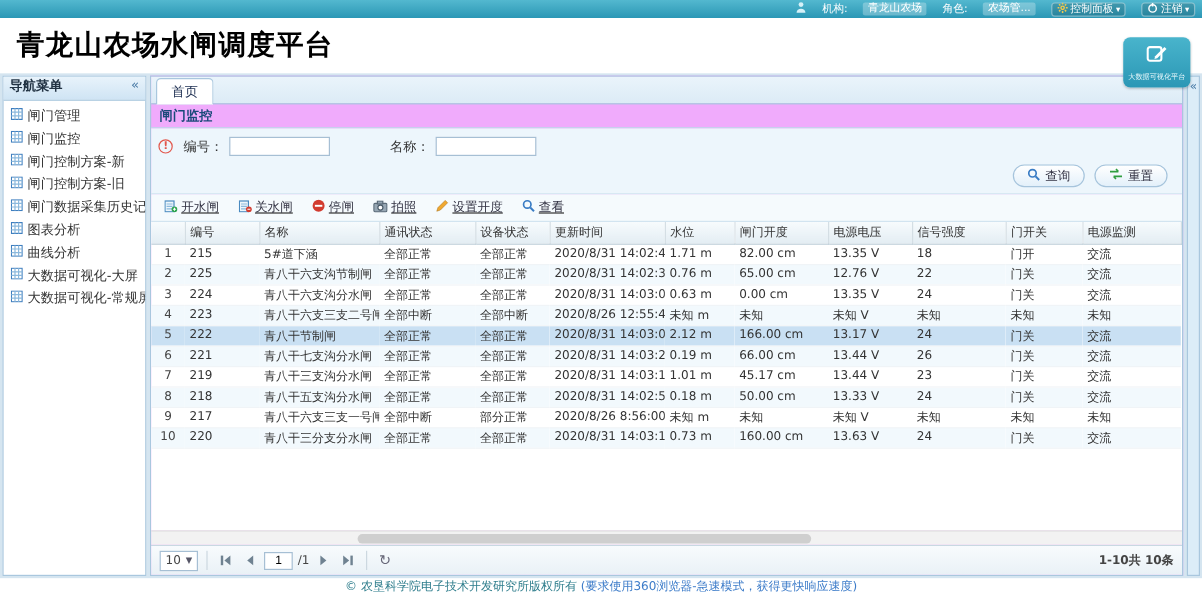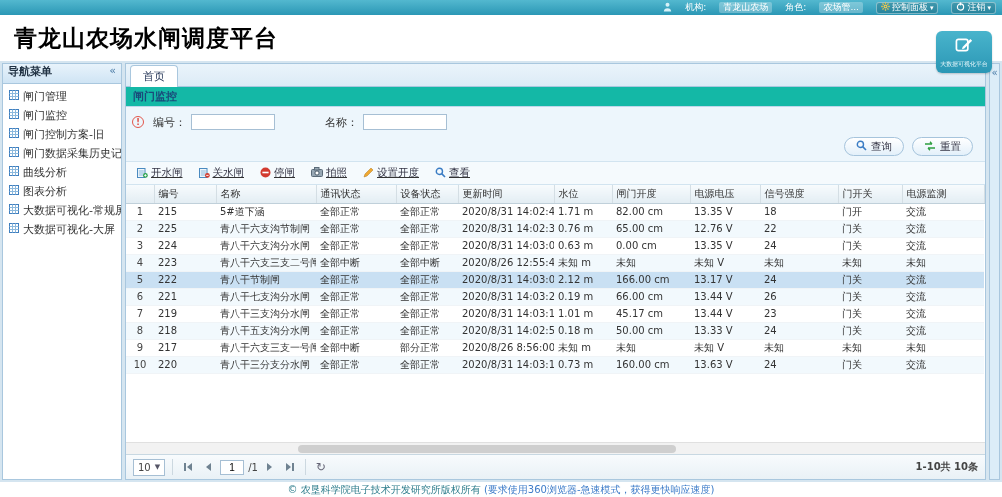--- a/index.html
+++ b/index.html
@@ -40,21 +40,21 @@
     padding:0 5px; font-size:11px; font-weight:bold; color:#234;
   }
   .sidebar-hd .collapse { margin-left:auto; color:#4a7ba6; cursor:pointer; font-weight:normal; }
   .sidebar-menu { list-style:none; padding-top:3px; }
   .sidebar-menu li {
     height:19px; display:flex; align-items:center; gap:4px;
     padding-left:6px; font-size:11px; color:#333; cursor:pointer; white-space:nowrap; overflow:hidden;
   }
   .eastbar { width:11px; flex:none; background:#dcedf8; border:1px solid #a9c7de; text-align:center; font-size:10px; color:#4a7ba6; padding-top:3px; cursor:pointer; }
   
-  .main { flex:1; min-width:0; background:#14b8a6; border:1px solid #a9c7de; display:flex; flex-direction:column; }
+  .main { flex:1; min-width:0; background:#f0abfc; border:1px solid #a9c7de; display:flex; flex-direction:column; }
   .tabbar { height:23px; flex:none; background:linear-gradient(#eaf4fb,#dcebf6); border-bottom:1px solid #a9c7de; display:flex; align-items:flex-end; padding-left:4px; }
   .tab {
     background:#fff; border:1px solid #a9c7de; border-bottom:none;
     border-radius:4px 4px 0 0; padding:3px 12px 3px; font-size:11px; color:#235;
     margin-bottom:-1px; cursor:pointer;
   }
   .panel-title { height:20px; flex:none; display:flex; align-items:center; padding-left:7px; font-size:11px; font-weight:bold; color:#1a4a7a; border-bottom:1px solid #bfd8ea; }
   
   .search { flex:none; background:#edf6fc; border-bottom:1px solid #d2e4f0; padding:5px 6px 4px; }
   .search-row1 { display:flex; align-items:center; gap:5px; height:20px; font-size:11px; }
@@ -171,56 +171,63 @@
               <rect x="0.5" y="0.5" width="9" height="9" fill="#fff" stroke="#3f7fbf"></rect>
               <path d="M0.5 3.5h9M0.5 6.5h9M3.5 0.5v9M6.5 0.5v9" stroke="#8cb9dd" stroke-width="1" fill="none"></path>
             </svg></span>
           <span>闸门监控</span>
         </li>
         <li>
           <span><svg width="10" height="10" viewBox="0 0 10 10">
               <rect x="0.5" y="0.5" width="9" height="9" fill="#fff" stroke="#3f7fbf"></rect>
               <path d="M0.5 3.5h9M0.5 6.5h9M3.5 0.5v9M6.5 0.5v9" stroke="#8cb9dd" stroke-width="1" fill="none"></path>
             </svg></span>
+          <span>闸门控制方案-新</span>
+        </li>
+        <li>
+          <span><svg width="10" height="10" viewBox="0 0 10 10">
+              <rect x="0.5" y="0.5" width="9" height="9" fill="#fff" stroke="#3f7fbf"></rect>
+              <path d="M0.5 3.5h9M0.5 6.5h9M3.5 0.5v9M6.5 0.5v9" stroke="#8cb9dd" stroke-width="1" fill="none"></path>
+            </svg></span>
           <span>闸门控制方案-旧</span>
         </li>
         <li>
           <span><svg width="10" height="10" viewBox="0 0 10 10">
               <rect x="0.5" y="0.5" width="9" height="9" fill="#fff" stroke="#3f7fbf"></rect>
               <path d="M0.5 3.5h9M0.5 6.5h9M3.5 0.5v9M6.5 0.5v9" stroke="#8cb9dd" stroke-width="1" fill="none"></path>
             </svg></span>
           <span>闸门数据采集历史记录</span>
         </li>
         <li>
           <span><svg width="10" height="10" viewBox="0 0 10 10">
               <rect x="0.5" y="0.5" width="9" height="9" fill="#fff" stroke="#3f7fbf"></rect>
               <path d="M0.5 3.5h9M0.5 6.5h9M3.5 0.5v9M6.5 0.5v9" stroke="#8cb9dd" stroke-width="1" fill="none"></path>
             </svg></span>
+          <span>图表分析</span>
+        </li>
+        <li>
+          <span><svg width="10" height="10" viewBox="0 0 10 10">
+              <rect x="0.5" y="0.5" width="9" height="9" fill="#fff" stroke="#3f7fbf"></rect>
+              <path d="M0.5 3.5h9M0.5 6.5h9M3.5 0.5v9M6.5 0.5v9" stroke="#8cb9dd" stroke-width="1" fill="none"></path>
+            </svg></span>
           <span>曲线分析</span>
         </li>
         <li>
           <span><svg width="10" height="10" viewBox="0 0 10 10">
               <rect x="0.5" y="0.5" width="9" height="9" fill="#fff" stroke="#3f7fbf"></rect>
               <path d="M0.5 3.5h9M0.5 6.5h9M3.5 0.5v9M6.5 0.5v9" stroke="#8cb9dd" stroke-width="1" fill="none"></path>
             </svg></span>
-          <span>图表分析</span>
+          <span>大数据可视化-大屏</span>
         </li>
         <li>
           <span><svg width="10" height="10" viewBox="0 0 10 10">
               <rect x="0.5" y="0.5" width="9" height="9" fill="#fff" stroke="#3f7fbf"></rect>
               <path d="M0.5 3.5h9M0.5 6.5h9M3.5 0.5v9M6.5 0.5v9" stroke="#8cb9dd" stroke-width="1" fill="none"></path>
             </svg></span>
           <span>大数据可视化-常规屏</span>
-        </li>
-        <li>
-          <span><svg width="10" height="10" viewBox="0 0 10 10">
-              <rect x="0.5" y="0.5" width="9" height="9" fill="#fff" stroke="#3f7fbf"></rect>
-              <path d="M0.5 3.5h9M0.5 6.5h9M3.5 0.5v9M6.5 0.5v9" stroke="#8cb9dd" stroke-width="1" fill="none"></path>
-            </svg></span>
-          <span>大数据可视化-大屏</span>
         </li>
       </ul>
   </div>
 
   <div class="main">
     <div class="tabbar">
       <div class="tab"><span>首页</span></div>
     </div>
     <div class="panel-title">闸门监控</div>
 

